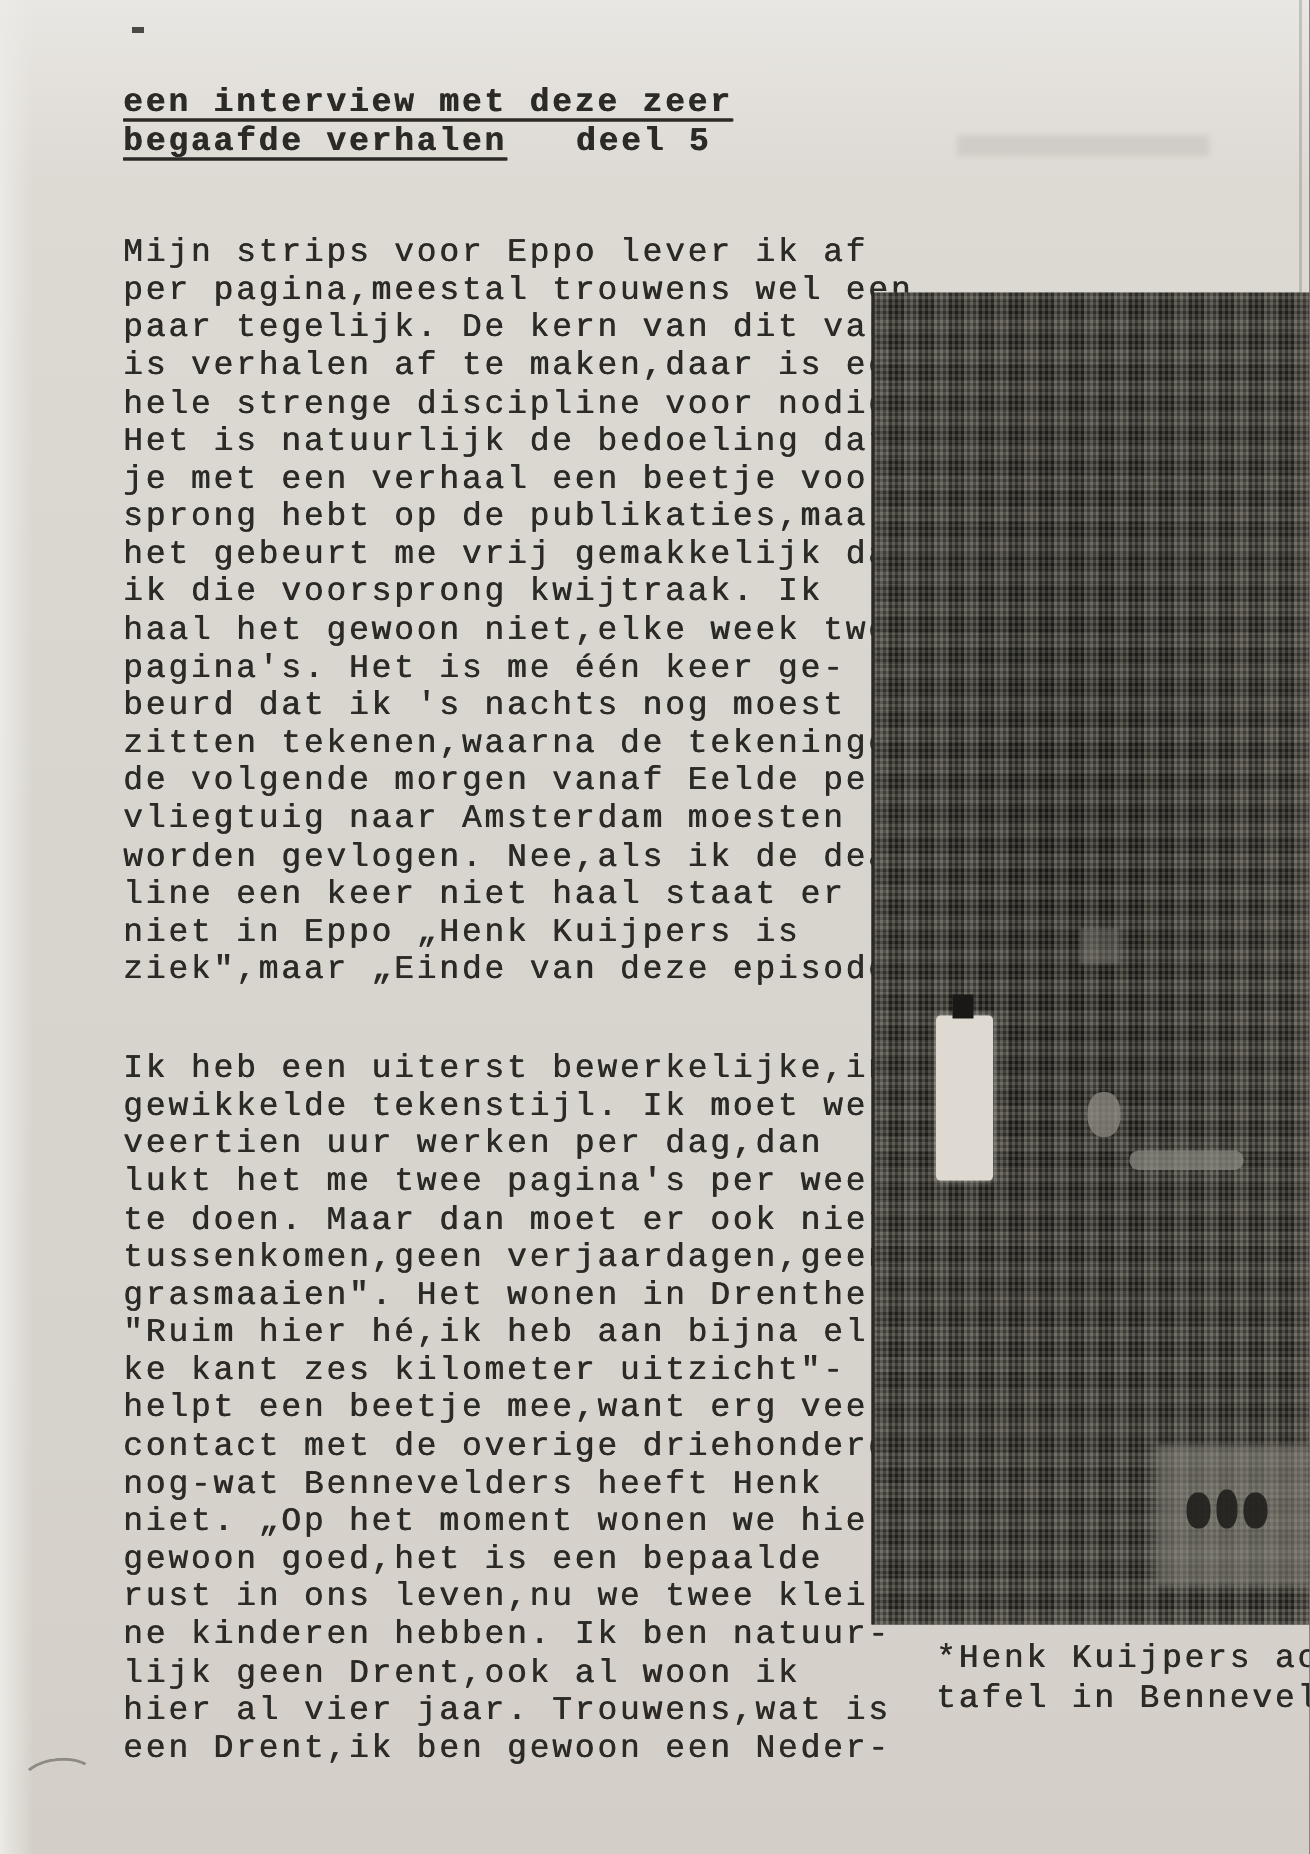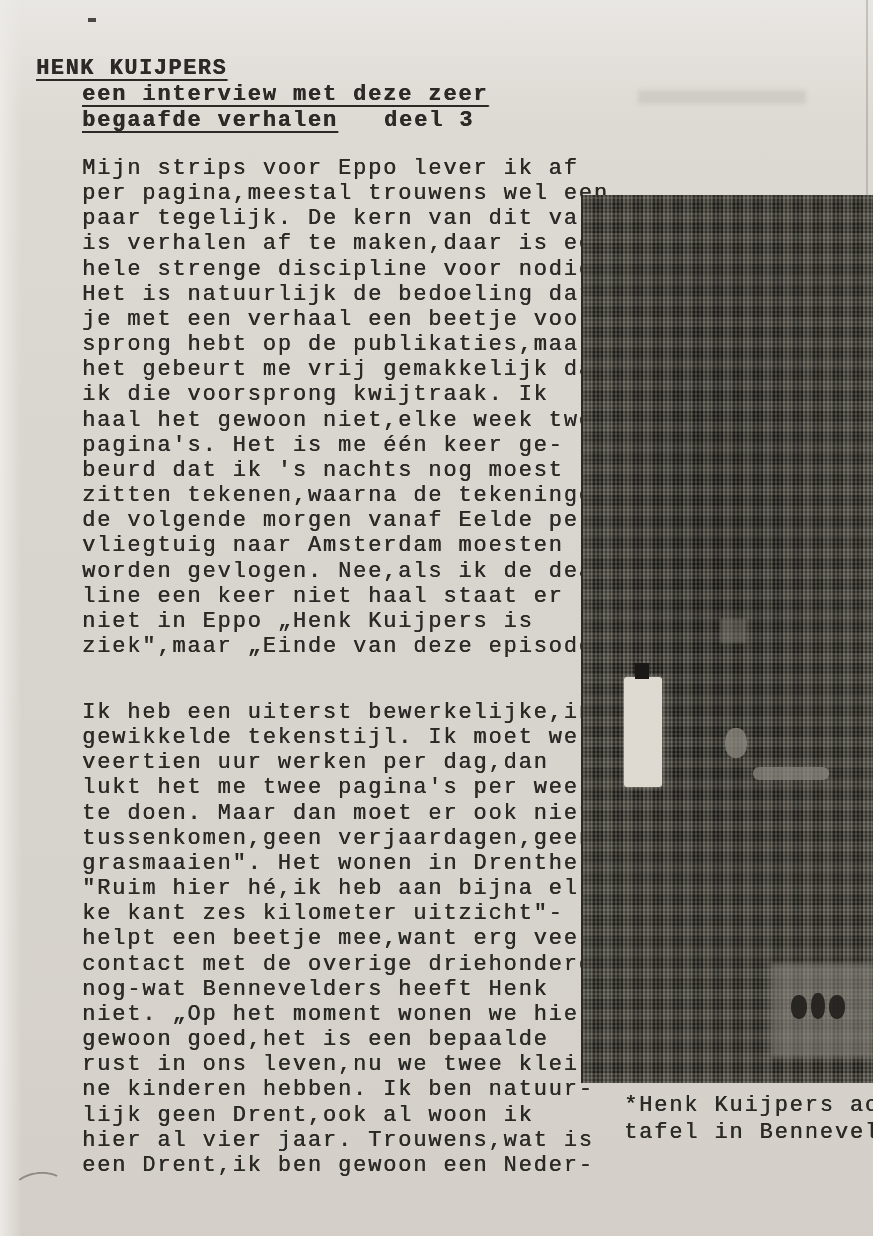--- a/index.html
+++ b/index.html
@@ -57,24 +57,23 @@
 <body>
 
 <div class="page">
 
   <div class="ghost"></div>
   <div class="edge-line"></div>
   <div class="speck"></div>
   <div class="arc"></div>
 
   <header class="hdr typew">
-    <h1>HENK KUIJPERS</h1>
     <div class="sub">
       <span class="u">een interview met deze zeer</span><br>
-      <span class="u">begaafde verhalen</span><span class="part">deel 3</span>
+      <span class="u">begaafde verhalen</span><span class="part">deel 5</span>
     </div>
   </header>
 
   <div class="para p1 typew">Mijn strips voor Eppo lever ik af
 per pagina,meestal trouwens wel een
 paar tegelijk. De kern van dit vak
 is verhalen af te maken,daar is een
 hele strenge discipline voor nodig.
 Het is natuurlijk de bedoeling dat
 je met een verhaal een beetje voor-

